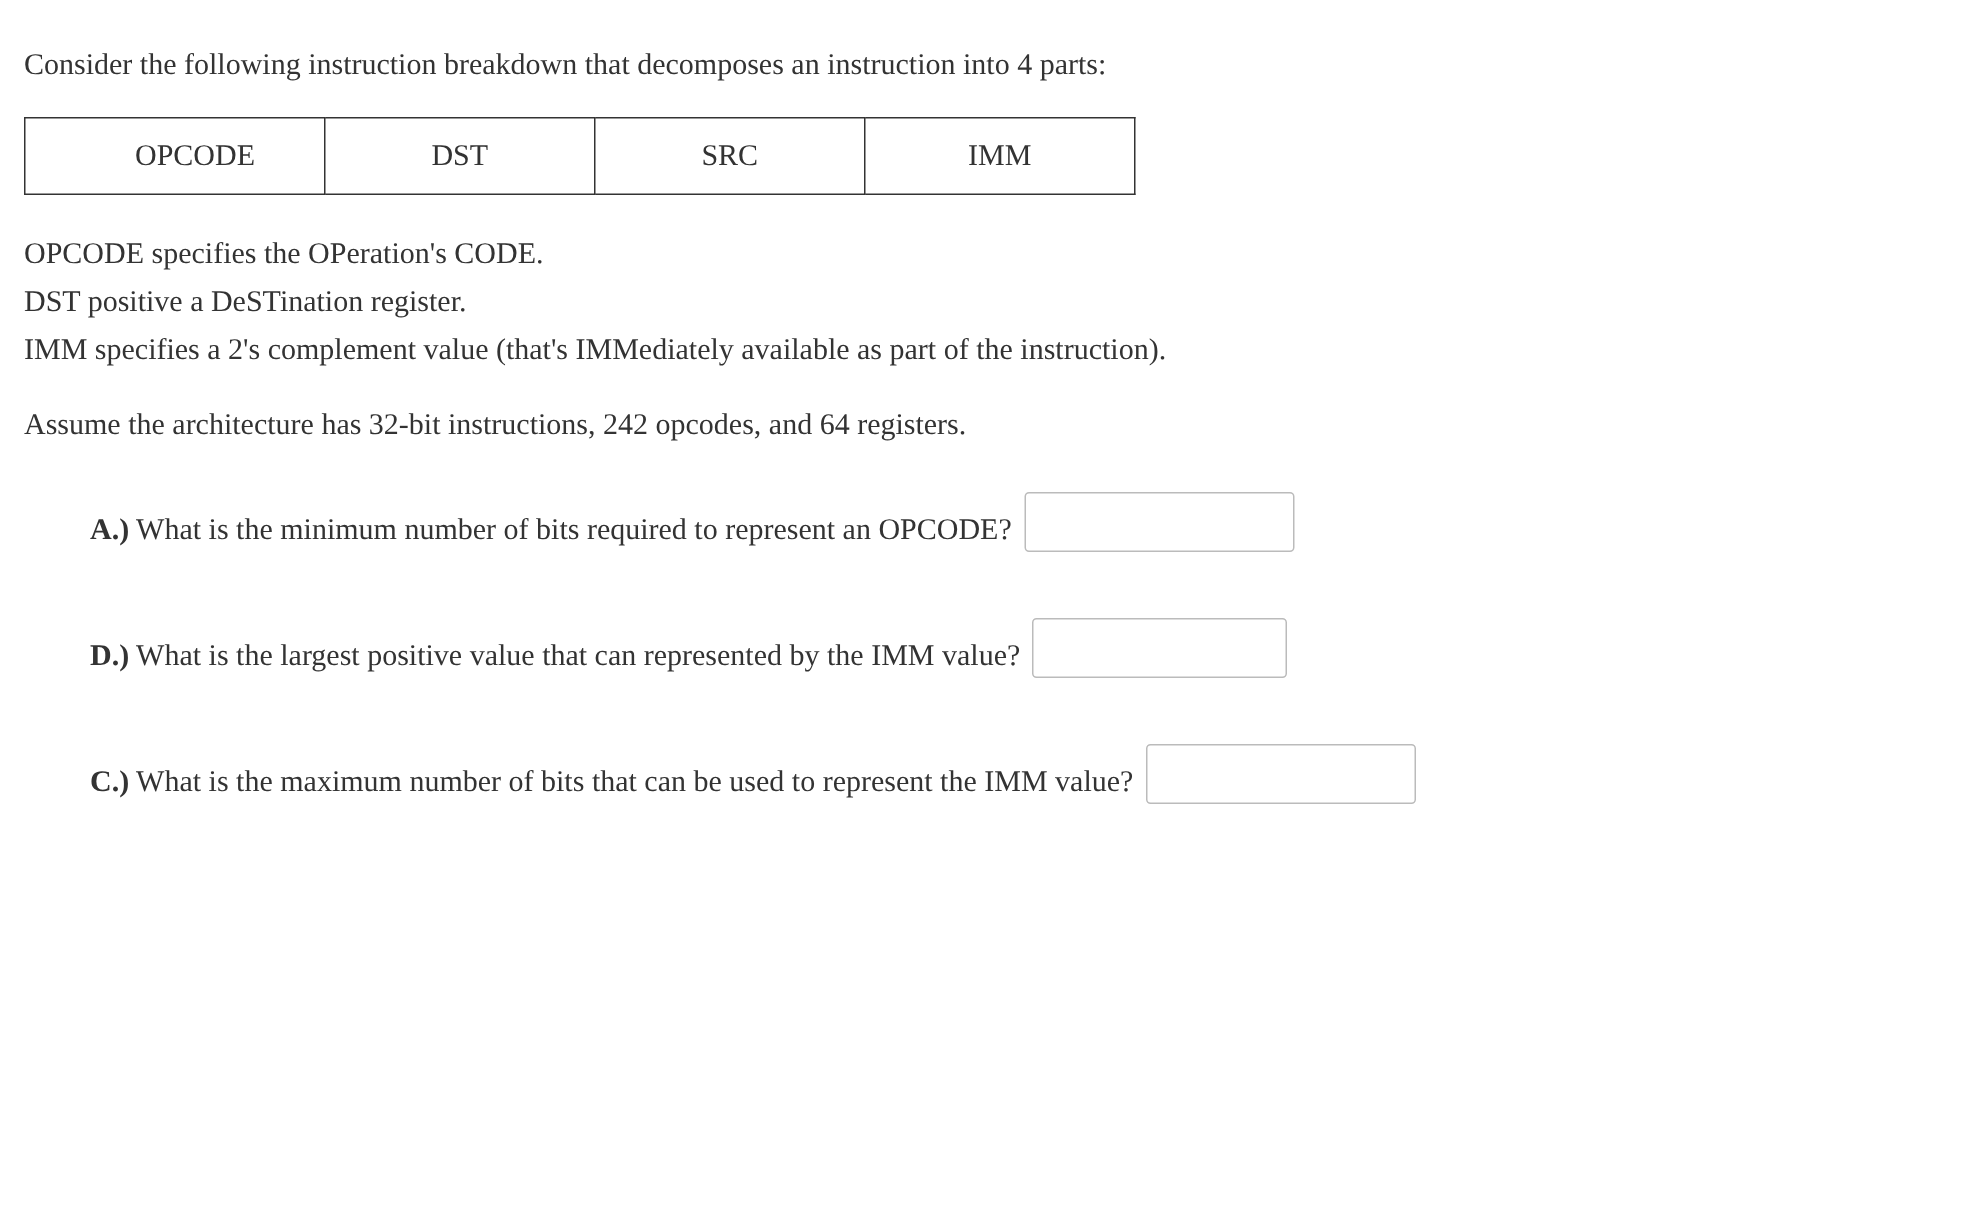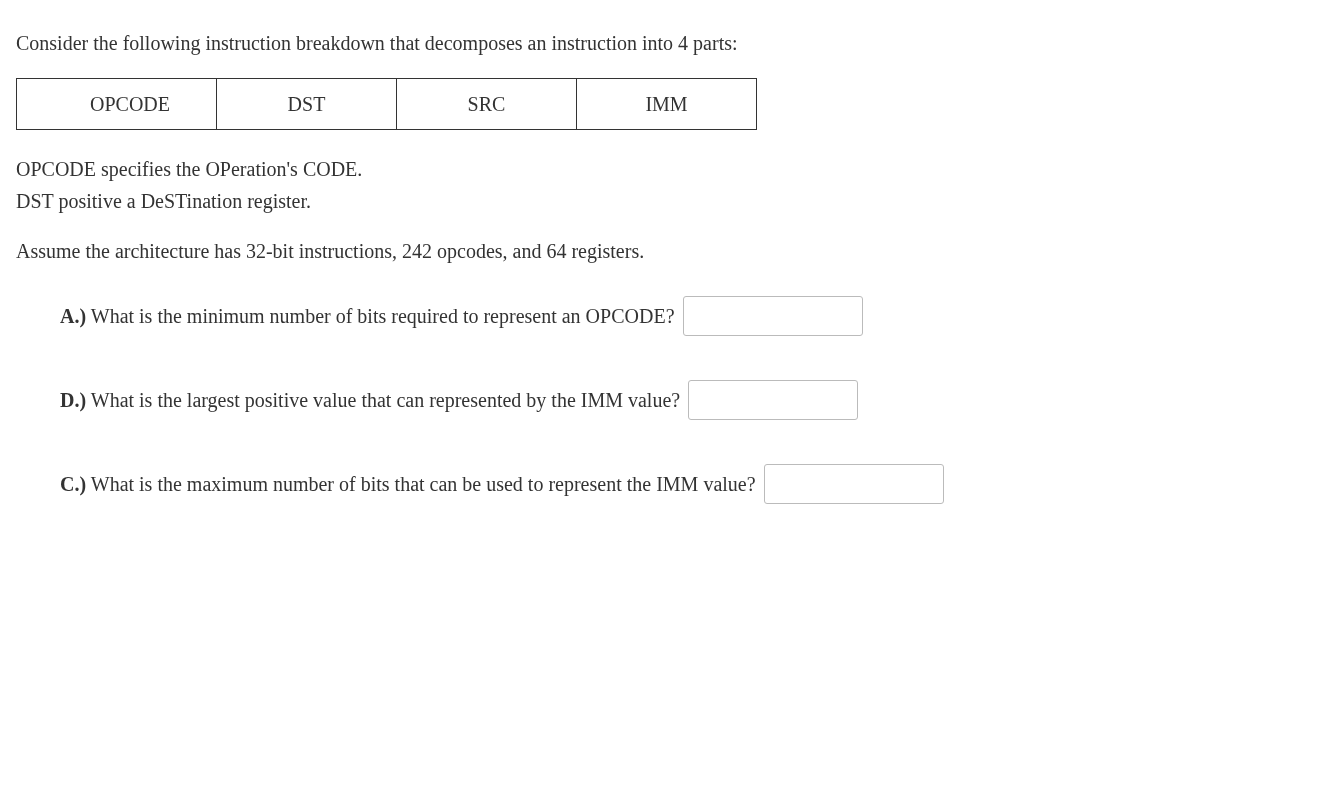--- a/index.html
+++ b/index.html
@@ -50,21 +50,21 @@
       margin-bottom: 2px;
     }
     .assumption {
       margin-bottom: 30px;
     }
     .questions {
       padding-left: 44px;
     }
     .question {
       display: flex;
-      align-items: center;
+      align-items: flex-end;
       margin-bottom: 44px;
     }
     .question-text {
       margin-right: 8px;
     }
     .question-label {
       font-weight: 700;
     }
     .answer-input {
       border: 1px solid #bbb;
@@ -90,20 +90,21 @@
     <td>DST</td>
     <td>SRC</td>
     <td>IMM</td>
   </tr>
 </tbody>
   </table>
 
 <div class="definitions">
   <p>OPCODE specifies the OPeration's CODE.</p>
   <p>DST positive a DeSTination register.</p>
+  <p>IMM specifies a 2's complement value (that's IMMediately available as part of the instruction).</p>
 </div>
 
 <p class="assumption">Assume the architecture has 32-bit instructions, 242 opcodes, and 64 registers.</p>
 
 <div class="questions">
 
   <div class="question">
     <span class="question-text">
       <span class="question-label">A.)</span><span> What is the minimum number of bits required to represent an OPCODE? </span>
     </span>

